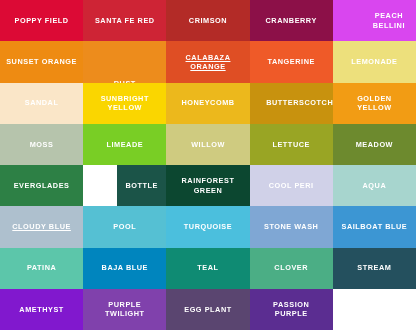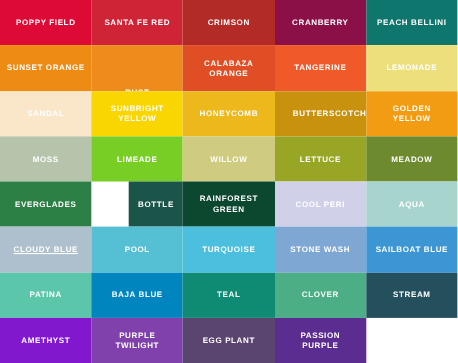--- a/index.html
+++ b/index.html
@@ -49,31 +49,31 @@
     </div>
     <div class="swatch" style="background-color: rgb(206, 36, 53);">
       <span class="swatch-label" style="color: rgb(255, 255, 255);">SANTA FE RED</span>
     </div>
     <div class="swatch" style="background-color: rgb(179, 43, 39);">
       <span class="swatch-label" style="color: rgb(255, 255, 255);">CRIMSON</span>
     </div>
     <div class="swatch" style="background-color: rgb(140, 16, 72);">
       <span class="swatch-label" style="color: rgb(255, 255, 255);">CRANBERRY</span>
     </div>
-    <div class="swatch" style="background-color: #0f766e;">
+    <div class="swatch" style="background-color: #d946ef; padding-left: 32px;">
       <span class="swatch-label" style="color: rgb(255, 255, 255);">PEACH BELLINI</span>
     </div>
     <div class="swatch" style="background-color: rgb(238, 139, 18); align-items: center;">
       <span class="swatch-label" style="color: rgb(255, 255, 255);">SUNSET ORANGE</span>
     </div>
     <div class="swatch" style="background-color: rgb(237, 140, 28);">
       <span class="swatch-label" style="color: rgb(255, 255, 255); margin-top: 44px;">RUST</span>
     </div>
     <div class="swatch" style="background-color: rgb(223, 78, 36);">
-      <span class="swatch-label" style="color: rgb(255, 255, 255);">CALABAZA
+      <span class="swatch-label" style="color: rgb(255, 255, 255); text-decoration: underline;">CALABAZA
 ORANGE</span>
     </div>
     <div class="swatch" style="background-color: rgb(239, 90, 40);">
       <span class="swatch-label" style="color: rgb(255, 255, 255);">TANGERINE</span>
     </div>
     <div class="swatch" style="background-color: rgb(237, 224, 124);">
       <span class="swatch-label" style="color: rgb(255, 255, 255);">LEMONADE</span>
     </div>
     <div class="swatch" style="background-color: rgb(250, 230, 200);">
       <span class="swatch-label" style="color: rgb(255, 255, 255);">SANDAL</span>

